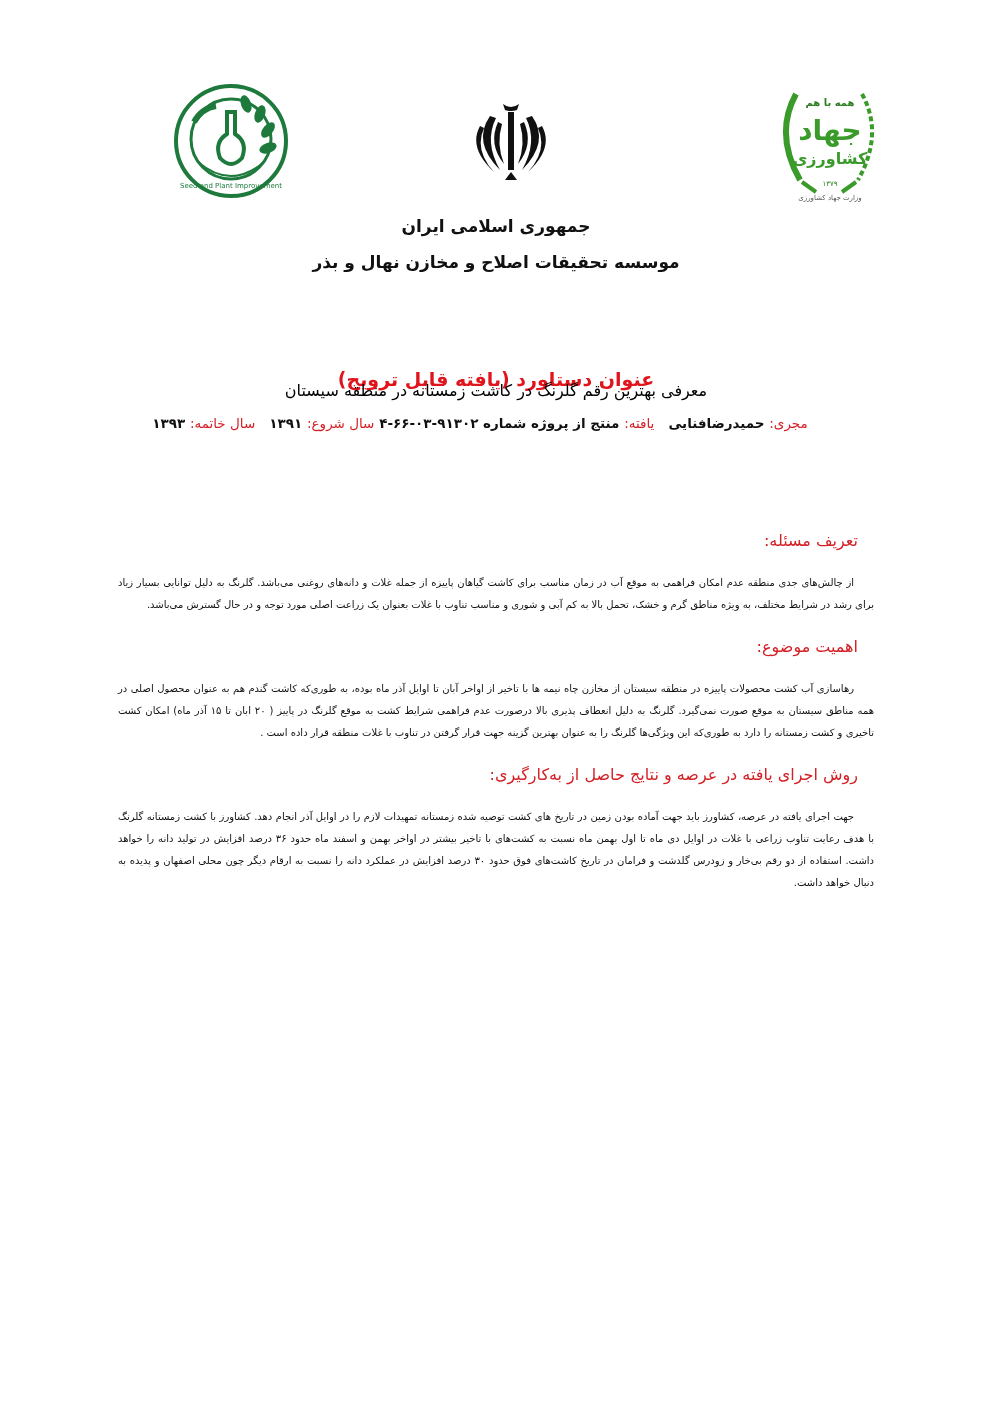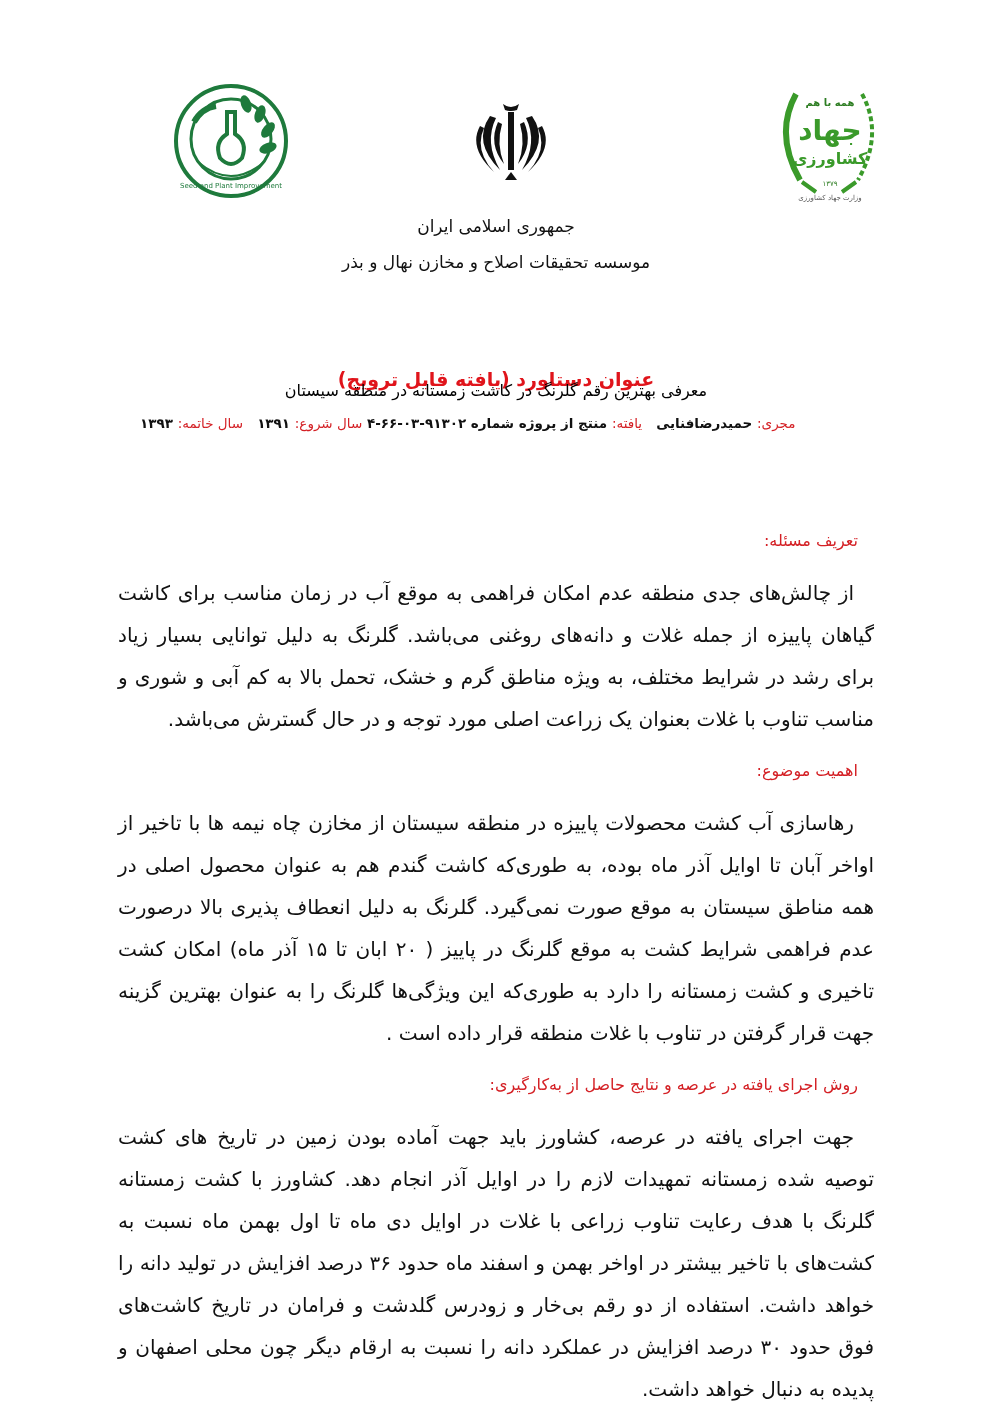--- a/index.html
+++ b/index.html
@@ -26,21 +26,21 @@
     .logo-center { left: 470px; top: 98px; width: 82px; height: 84px; }
     .logo-right { left: 778px; top: 78px; width: 102px; height: 128px; }
 
     
     .header-lines {
       position: absolute;
       left: 200px; width: 592px;
       top: 208px;
       direction: rtl;
       text-align: center;
-      font-weight: normal;
+      font-weight: bold;
       font-size: 17px;
       line-height: 36px;
       color: #111;
     }
     .header-lines div { white-space: nowrap; }
 
     .achievement-title {
       position: absolute;
       left: 200px; width: 592px;
       top: 341px;
@@ -61,21 +61,21 @@
       color: #000000;
       font-weight: normal;
       font-size: 16px;
       line-height: 30px;
     }
     .meta-line {
       position: absolute;
       left: 140px; width: 680px;
       top: 410px;
       direction: rtl;
-      text-align: left;
+      text-align: center;
       font-size: 13.5px;
       font-weight: bold;
       line-height: 26px;
       white-space: nowrap;
     }
     .meta-label { color: #d42025; font-weight: normal; }
     .meta-value { color: #111; }
 
     
     .content {
@@ -87,22 +87,22 @@
     }
     .section-heading {
       color: #d42025;
       font-size: 16px;
       line-height: 30px;
       margin: 16px;
       font-weight: normal;
     }
     .section-heading.bold { font-weight: normal; }
     .paragraph {
-      font-size: 20px;
-      line-height: 42px;
+      font-size: 10px;
+      line-height: 22px;
       text-indent: 20px;
       margin: 0;
       text-align-last: right;
     }
   </style>
 </head>
 <body>
 
 <div class="page">
 

